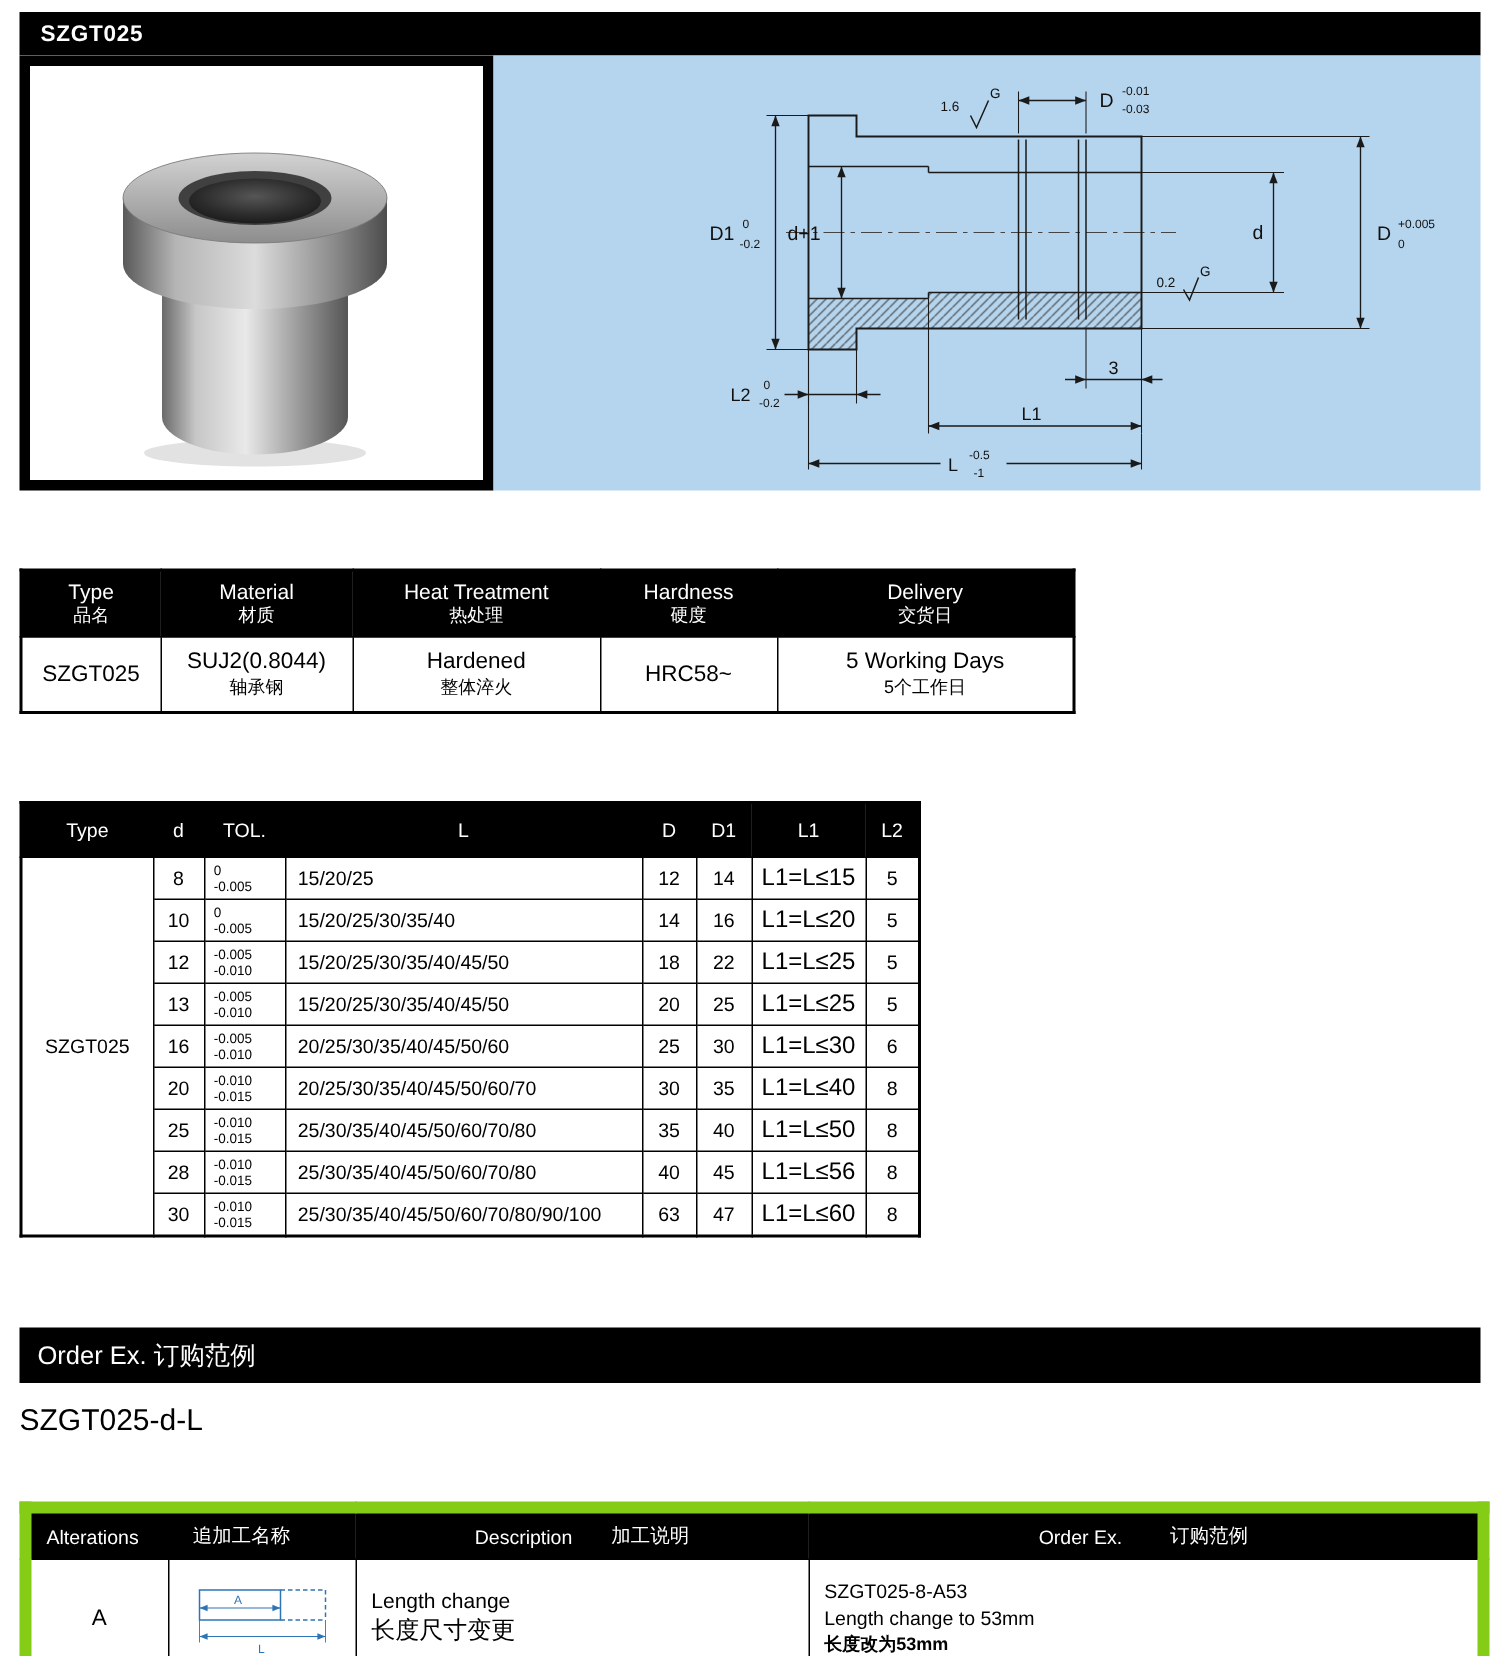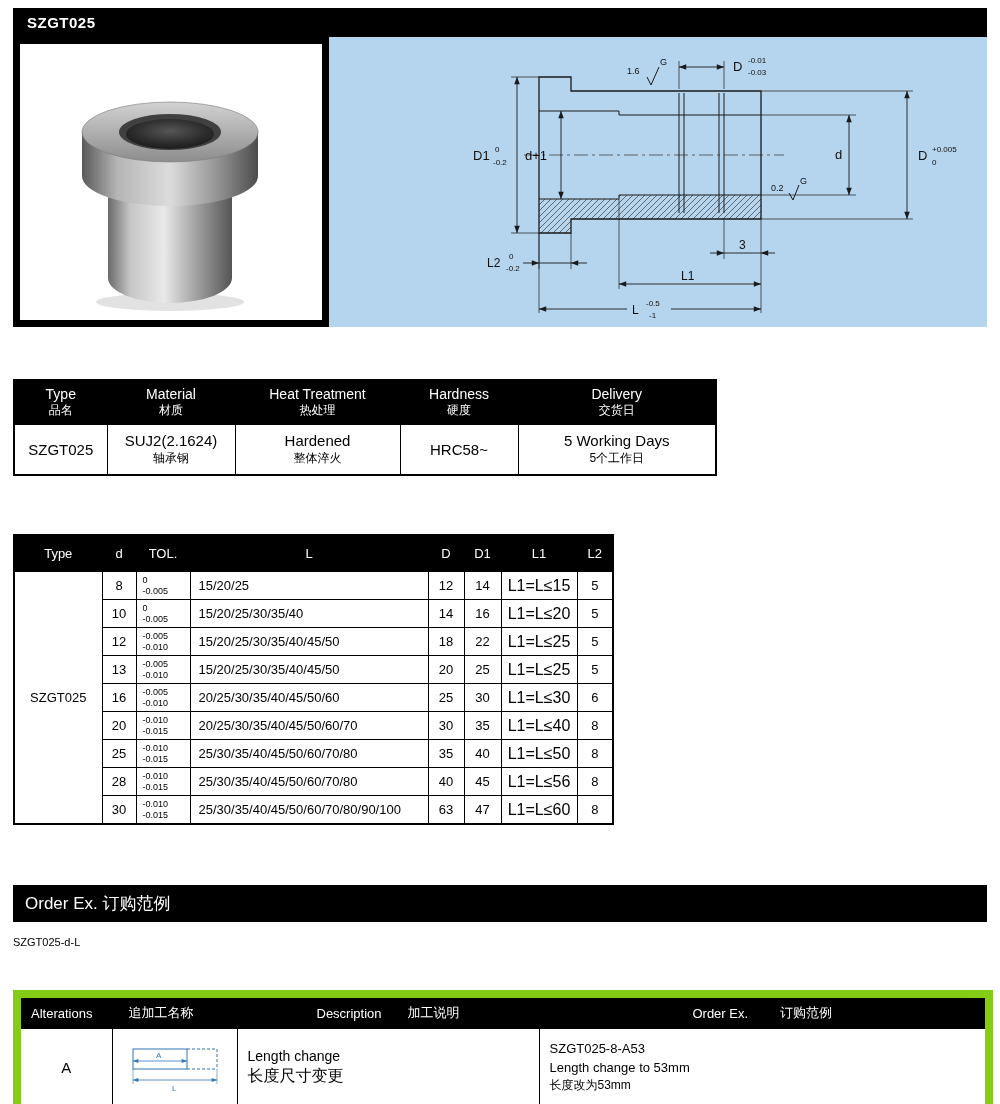--- a/index.html
+++ b/index.html
@@ -39,35 +39,35 @@
   .dim-table th{background:#000;color:#fff;font-weight:normal;font-size:13px;padding:10px 4px;border:1px solid #000;}
   .dim-table td{border:1px solid #000;font-size:13px;text-align:center;height:27px;padding:0 4px;}
   .dim-table td.l-col{text-align:left;padding-left:8px;margin-left:47px;}
   .dim-table td.tol-col{font-size:9px;line-height:1.15;text-align:left;padding-left:6px;}
   .dim-table td.tol-col span{display:block;}
   .dim-table td.l1-col{font-size:16px;}
   .dim-table td.type-cell{font-size:13px;}
 
   
   .order-bar{margin:60px 13px 0 13px;background:#000;color:#fff;font-size:17px;padding:7px 12px;}
-  .order-example{margin:14px 13px 0 13px;font-size:11px;}
+  .order-example{margin:14px 13px 0 13px;font-size:20px;}
 
   
   .alt-table{margin:42px 0 0 13px;border:8px solid #84cc16;width:972px;table-layout:fixed;}
   .alt-table th{background:#000;color:#fff;font-weight:normal;font-size:13px;padding:6px 10px;border:1px solid #000;}
   .alt-table td{border:1px solid #000;padding:8px 10px;vertical-align:middle;}
   .h-left{display:flex;gap:36px;justify-content:flex-start;align-items:center;}
   .h-mid{display:flex;gap:26px;justify-content:center;align-items:center;}
   .h-right{display:flex;gap:32px;justify-content:center;align-items:center;}
   .alt-letter{text-align:center;font-size:15px;}
   .alt-diagram{text-align:center;}
   .alt-desc{font-size:14px;padding-left:18px;}
   .alt-desc .zh{font-size:16px;margin-top:2px;}
   .alt-order{font-size:13px;padding-left:22px;line-height:1.4;}
-  .alt-order .zh{font-size:12px;}
+  .alt-order .zh{font-size:12px;font-weight:bold;}
 </style>
 </head>
 <body>
 
 <div class="page">
 
   <div class="top">
     <div class="title-bar">SZGT025</div>
     <div class="media">
 
@@ -266,21 +266,21 @@
             <div class="zh">交货日</div>
           </th>
       </tr>
     </thead>
     <tbody>
       <tr>
         <td>
             <div class="en">SZGT025</div>
           </td>
         <td>
-            <div class="en">SUJ2(2.1624)</div>
+            <div class="en">SUJ2(0.8044)</div>
             <div class="zh">轴承钢</div>
           </td>
         <td>
             <div class="en">Hardened</div>
             <div class="zh">整体淬火</div>
           </td>
         <td>
             <div class="en">HRC58~</div>
           </td>
         <td>

